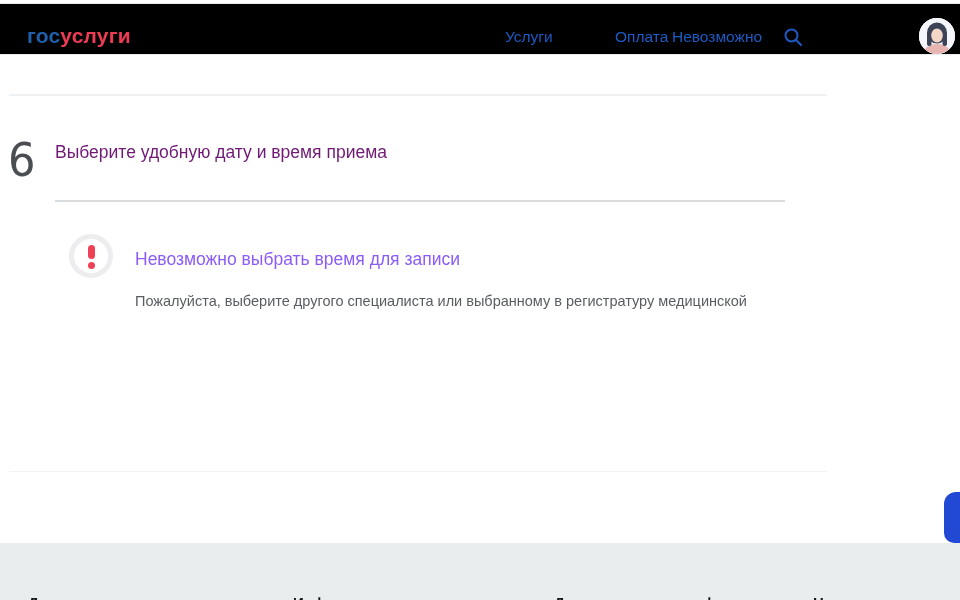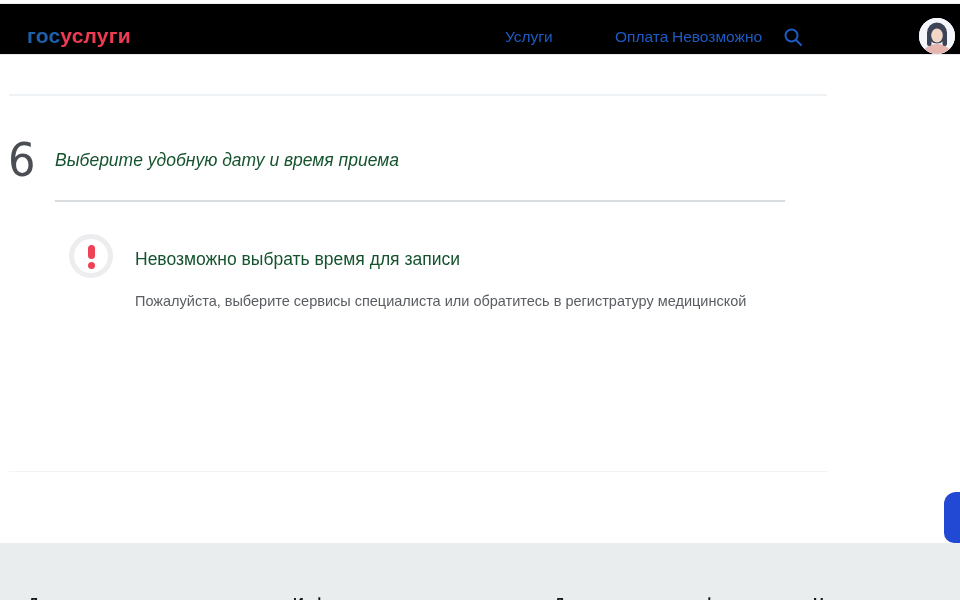--- a/index.html
+++ b/index.html
@@ -18,27 +18,27 @@
   .search-btn{position:absolute;left:783px;top:23px;width:20px;height:20px;cursor:pointer;}
   .avatar{position:absolute;left:919px;top:14px;width:36px;height:36px;border-radius:50%;
           overflow:hidden;cursor:pointer;box-shadow:0 0 0 1px #eceef4 inset;background:#f5f6fb;}
   
   .divider-a{position:absolute;left:9px;top:94px;width:818px;height:2px;background:#eef2f4;}
   .divider-b{position:absolute;left:55px;top:200px;width:730px;height:2px;background:#d9dcdf;}
   .divider-c{position:absolute;left:9px;top:471px;width:818px;height:1px;background:#f1f4f5;}
   
   .step-number{position:absolute;left:8px;top:132px;font-size:47px;font-weight:400;color:#4a4d52;
                font-family:"DejaVu Sans",sans-serif;transform:scaleX(.92);transform-origin:left top;}
-  .step-title{position:absolute;left:55px;top:149px;font-size:17.5px;color:#14532d;line-height:22px;font-style:italic;}
+  .step-title{position:absolute;left:55px;top:141px;font-size:17.5px;color:#701a75;line-height:22px;}
   
   .alert-icon{position:absolute;left:69px;top:234px;width:34px;height:34px;background:#fff;
               border:5px solid #ededef;border-radius:50%;}
   .alert-bar{position:absolute;left:14px;top:6px;width:7px;height:14px;border-radius:3.5px;background:#ee4256;}
   .alert-dot{position:absolute;left:14px;top:23px;width:7px;height:7px;border-radius:50%;background:#ee4256;}
-  .notice-title{position:absolute;left:135px;top:248px;font-size:17.5px;color:#14532d;line-height:22px;}
+  .notice-title{position:absolute;left:135px;top:248px;font-size:17.5px;color:#8b5cf6;line-height:22px;}
   .notice-body{position:absolute;left:135px;top:290px;width:640px;font-size:14.5px;color:#595d62;line-height:22.5px;}
   
   .floating-widget{position:absolute;left:944px;top:492px;width:16px;height:51px;background:#2149d4;
                    border-radius:12px 0 0 10px;cursor:pointer;}
   
   .footer{position:absolute;left:0;top:543px;width:960px;height:57px;background:#e9edee;}
   .footer-col{position:absolute;top:51px;font-size:15px;font-weight:bold;color:#15181c;line-height:18px;white-space:nowrap;}
   .fc-0{left:28px;} .fc-1{left:293px;} .fc-2{left:554px;} .fc-3{left:813px;}
 </style>
 </head>
@@ -85,21 +85,21 @@
   <div class="step-number">6</div>
   <div class="step-title">Выберите удобную дату и время приема</div>
   <div class="divider-b"></div>
 
   <div class="alert-icon">
     <span class="alert-bar"></span>
     <span class="alert-dot"></span>
   </div>
   <div class="notice-title">Невозможно выбрать время для записи</div>
   <div class="notice-body">
-    <div>Пожалуйста, выберите сервисы специалиста или обратитесь в регистратуру медицинской</div>
+    <div>Пожалуйста, выберите другого специалиста или выбранному в регистратуру медицинской</div>
   </div>
 
   <div class="divider-c"></div>
 
   <div class="floating-widget"></div>
 
   <div class="footer">
     <div class="footer-col fc-0">Для граждан</div>
     <div class="footer-col fc-1">Информация и сервисы</div>
     <div class="footer-col fc-2">Дополнительная информация</div>

